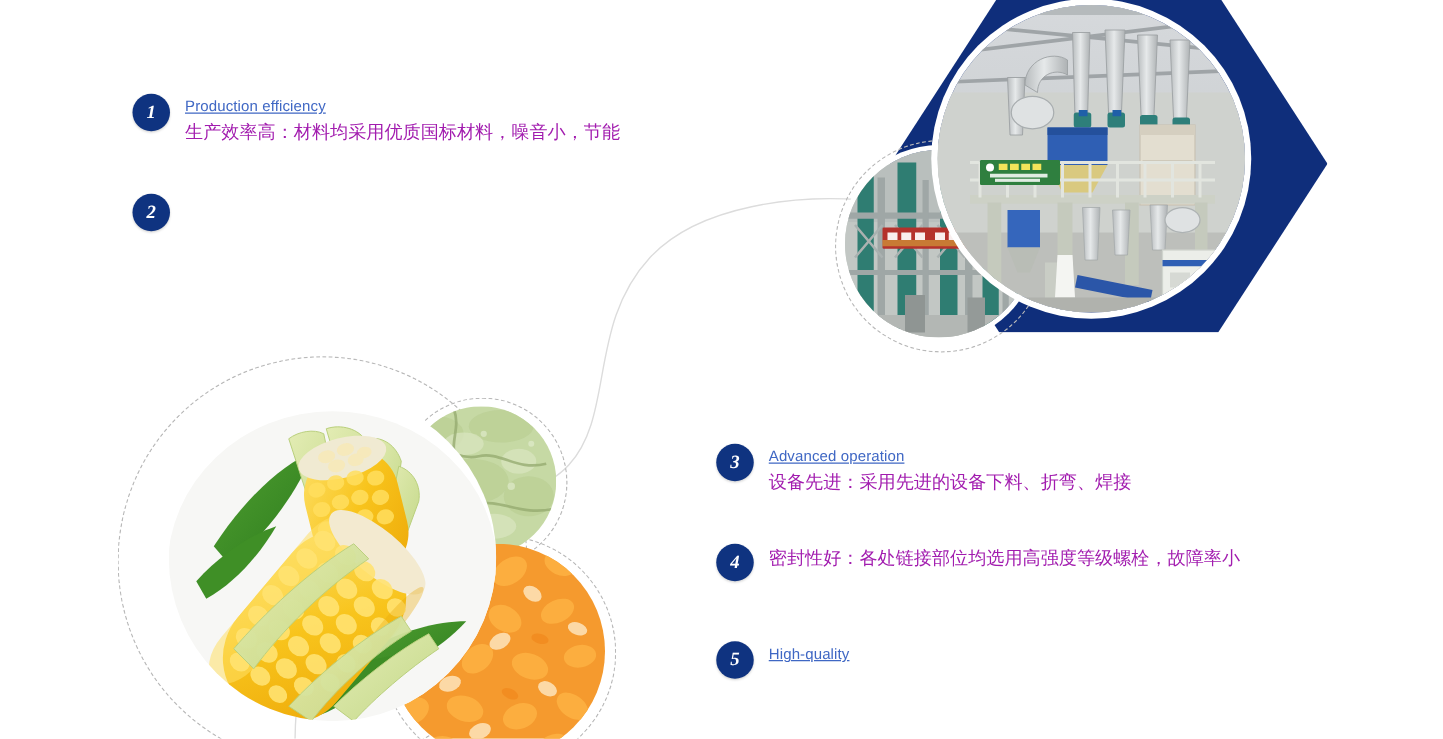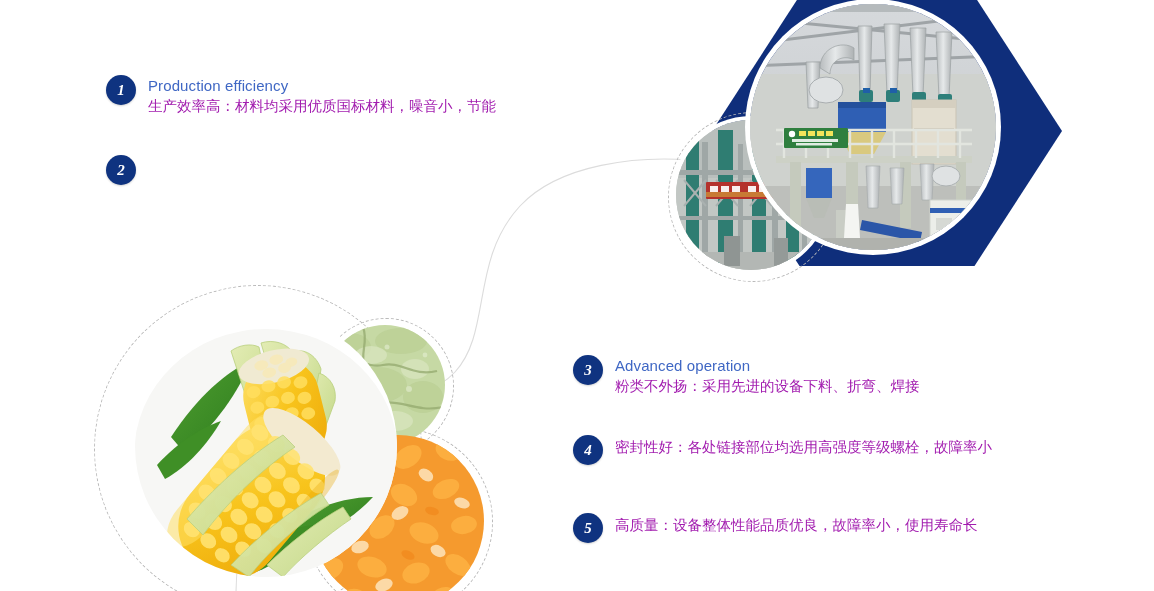--- a/index.html
+++ b/index.html
@@ -49,24 +49,25 @@
     flex: 0 0 30px;
     box-shadow: 0 1px 2px rgba(0,0,0,0.18);
     font-family: "Liberation Serif", "DejaVu Serif", serif;
   }
   .feature-text {
     margin-left: 12px;
     padding-top: 1px;
   }
   .feat-title {
     color: #3f67c4;
-    font-size: 15px;
+    font-size: 12px;
     line-height: 19px;
     letter-spacing: 0.1px;
     white-space: nowrap;
+    text-decoration: underline;
   }
   .feat-desc {
     color: #a21caf;
     font-size: 14.5px;
     line-height: 21px;
     margin-top: 1px;
     white-space: nowrap;
     font-family: "DejaVu Sans", "Liberation Sans", sans-serif;
   }
 
@@ -312,35 +313,35 @@
   </div>
 
   <div class="feature" style="left:106px; top:155px;">
     <div class="badge">2</div>
   </div>
 
   <div class="feature" style="left:573px; top:355px;">
     <div class="badge">3</div>
     <div class="feature-text">
       <div class="feat-title">Advanced operation</div>
-      <div class="feat-desc">粉类不外扬：采用先进的设备下料、折弯、焊接</div>
+      <div class="feat-desc">设备先进：采用先进的设备下料、折弯、焊接</div>
     </div>
   </div>
 
   <div class="feature" style="left:573px; top:435px;">
     <div class="badge">4</div>
     <div class="feature-text">
       <div class="feat-desc">密封性好：各处链接部位均选用高强度等级螺栓，故障率小</div>
     </div>
   </div>
 
   <div class="feature" style="left:573px; top:513px;">
     <div class="badge">5</div>
     <div class="feature-text">
-      <div class="feat-desc">高质量：设备整体性能品质优良，故障率小，使用寿命长</div>
+      <div class="feat-title">High-quality</div>
     </div>
   </div>
 
   <div class="dashring" style="left:94px; top:285px; width:326px; height:326px;"></div>
   <div class="dashring" style="left:318px; top:318px; width:134px; height:134px;"></div>
   <div class="dashring" style="left:305px; top:428px; width:186px; height:186px;"></div>
 
   <div class="green-circle">
     <svg class="photo-svg" viewBox="0 0 120 120" preserveAspectRatio="xMidYMid slice">
       <rect width="120" height="120" fill="#c6d9a4"></rect>

